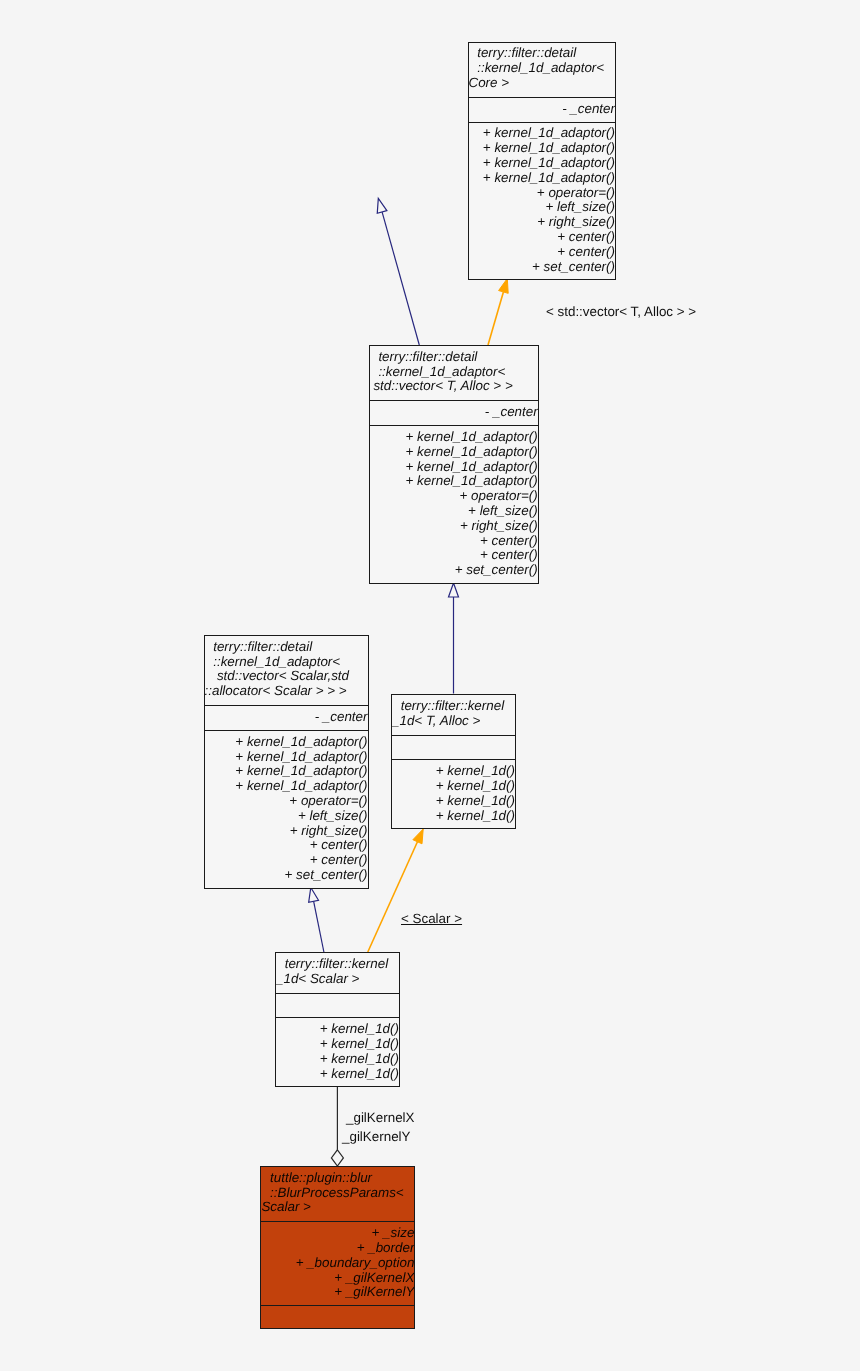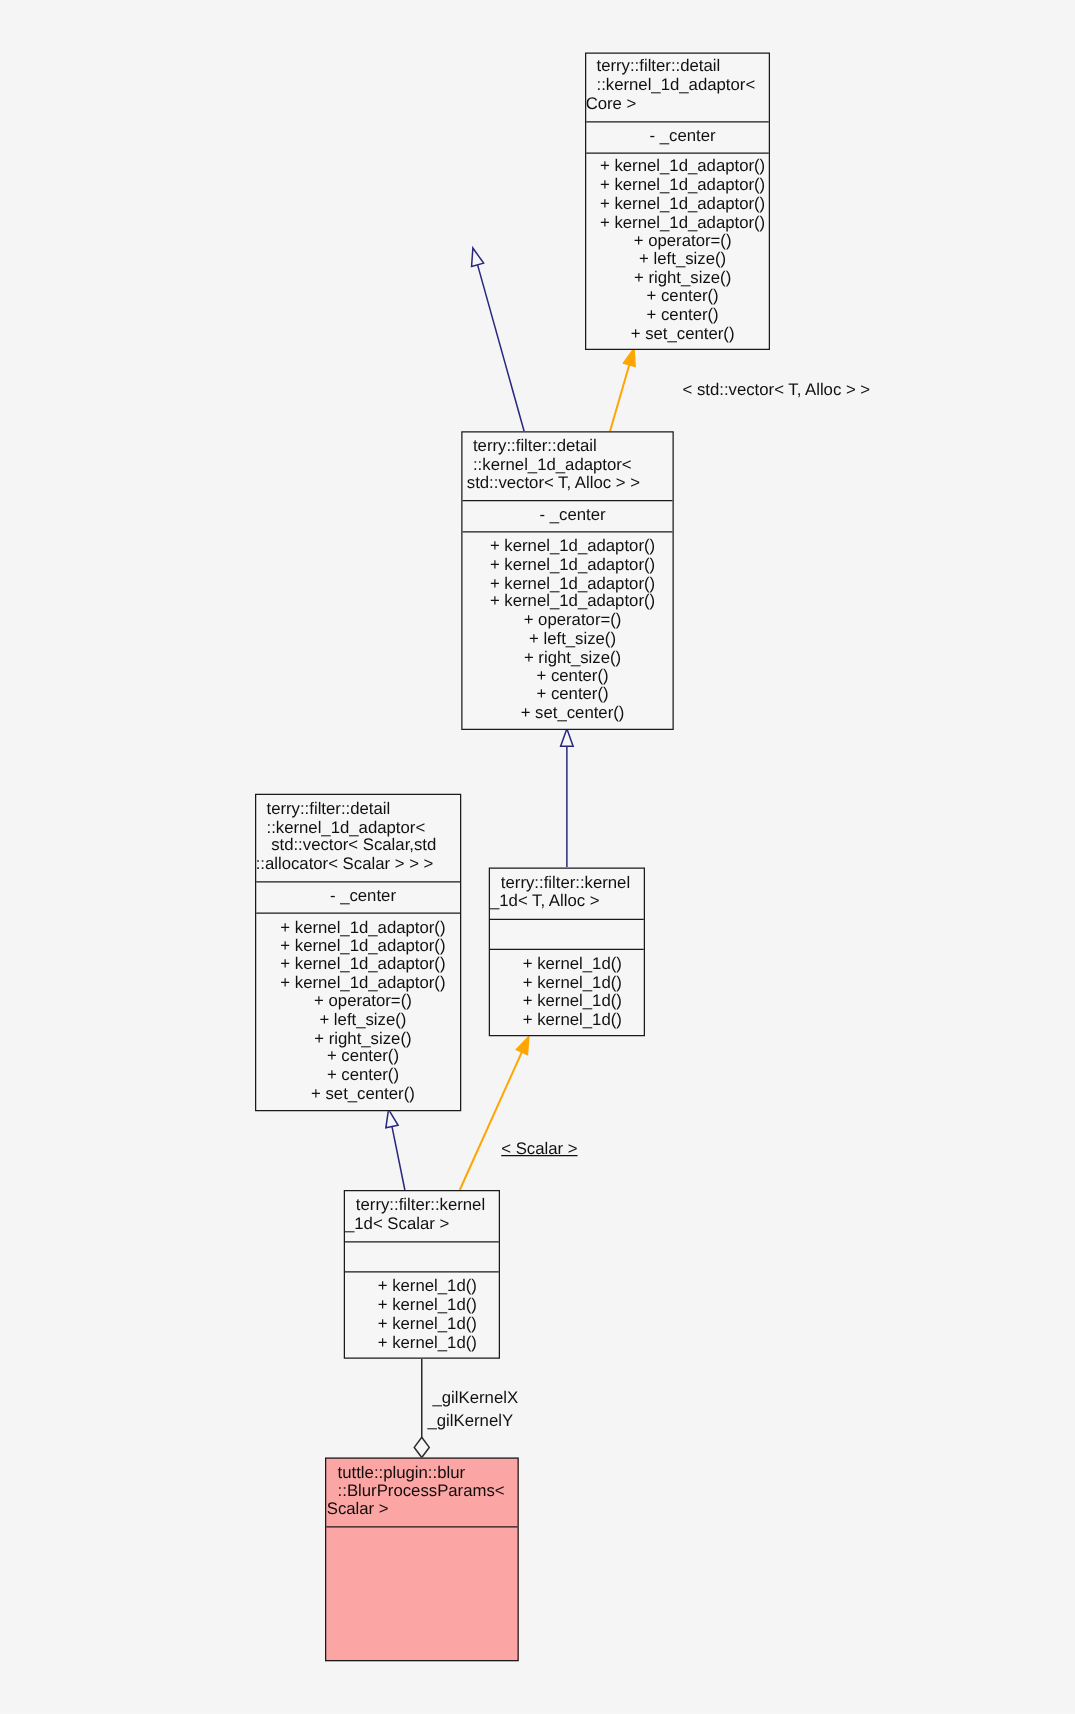--- a/index.html
+++ b/index.html
@@ -4,27 +4,27 @@
 <title>UML class diagram</title>
 <style>
   html,body{margin:0;padding:0;}
   body{width:860px;height:1371px;background:#f5f5f5;overflow:hidden;
        font-family:"Liberation Sans",sans-serif;
        -webkit-font-smoothing:antialiased;text-rendering:geometricPrecision;}
   #diagram{position:relative;width:860px;height:1371px;}
   #edges{position:absolute;left:0;top:0;}
   .node{position:absolute;box-sizing:border-box;border:1.1px solid #1a1a1a;
         background:#f6f6f6;font-size:13.4px;color:#111;z-index:2;}
-  .node.hl{background:#fca5a5;}
-  .sec{box-sizing:border-box;overflow:hidden;}
+  .node.hl{background:#c2410c;}
+  .sec{box-sizing:border-box;overflow:hidden;font-style:italic;}
   .sec.divider{border-top:1.1px solid #1a1a1a;}
   .title-block{}
   .title-line{text-align:left;height:14.8px;line-height:14.8px;white-space:pre;padding-left:8.7px;mix-blend-mode:multiply;}
   .title-line.last{text-align:left;padding-left:0;}
-  .mem-line{text-align:center;height:14.8px;line-height:14.8px;white-space:pre;padding-left:8.7px;mix-blend-mode:multiply;}
+  .mem-line{text-align:right;height:14.8px;line-height:14.8px;white-space:pre;padding-left:8.7px;mix-blend-mode:multiply;}
   .pad{height:3.8px;}
   .edge-label{position:absolute;white-space:pre;font-size:13.4px;color:#111;
               line-height:14.8px;z-index:3;mix-blend-mode:multiply;}
 </style>
 </head>
 <body>
 
 <div id="diagram">
 <svg id="edges" width="860" height="1371" viewBox="0 0 860 1371">
 <g>
@@ -174,20 +174,28 @@
 </div>
 <div class="node hl" style="left:260.4px;top:1166px;width:155px;height:163.2px;">
   <div class="sec" style="height:54.4px">
     <div class="pad"></div>
     <div class="title-block">
       <div class="title-line">tuttle::plugin::blur</div>
       <div class="title-line">::BlurProcessParams&lt;</div>
       <div class="title-line last">Scalar &gt;</div>
     </div>
   </div>
+  <div class="sec divider" style="height:84.0px">
+    <div class="pad"></div>
+    <div class="mem-line">+ _size</div>
+    <div class="mem-line">+ _border</div>
+    <div class="mem-line">+ _boundary_option</div>
+    <div class="mem-line">+ _gilKernelX</div>
+    <div class="mem-line">+ _gilKernelY</div>
+  </div>
   <div class="sec divider" style="height:24.8px">
     <div class="pad"></div>
   </div>
 </div>
 <div class="edge-label" style="left:501px;top:305px;margin-left:45px;">&lt; std::vector&lt; T, Alloc &gt; &gt;</div>
 <div class="edge-label" style="left:401px;top:912px;text-decoration:underline;">&lt; Scalar &gt;</div>
 <div class="edge-label" style="left:346px;top:1111px;">_gilKernelX</div>
 <div class="edge-label" style="left:342px;top:1130px;">_gilKernelY</div>
 </div>
 

